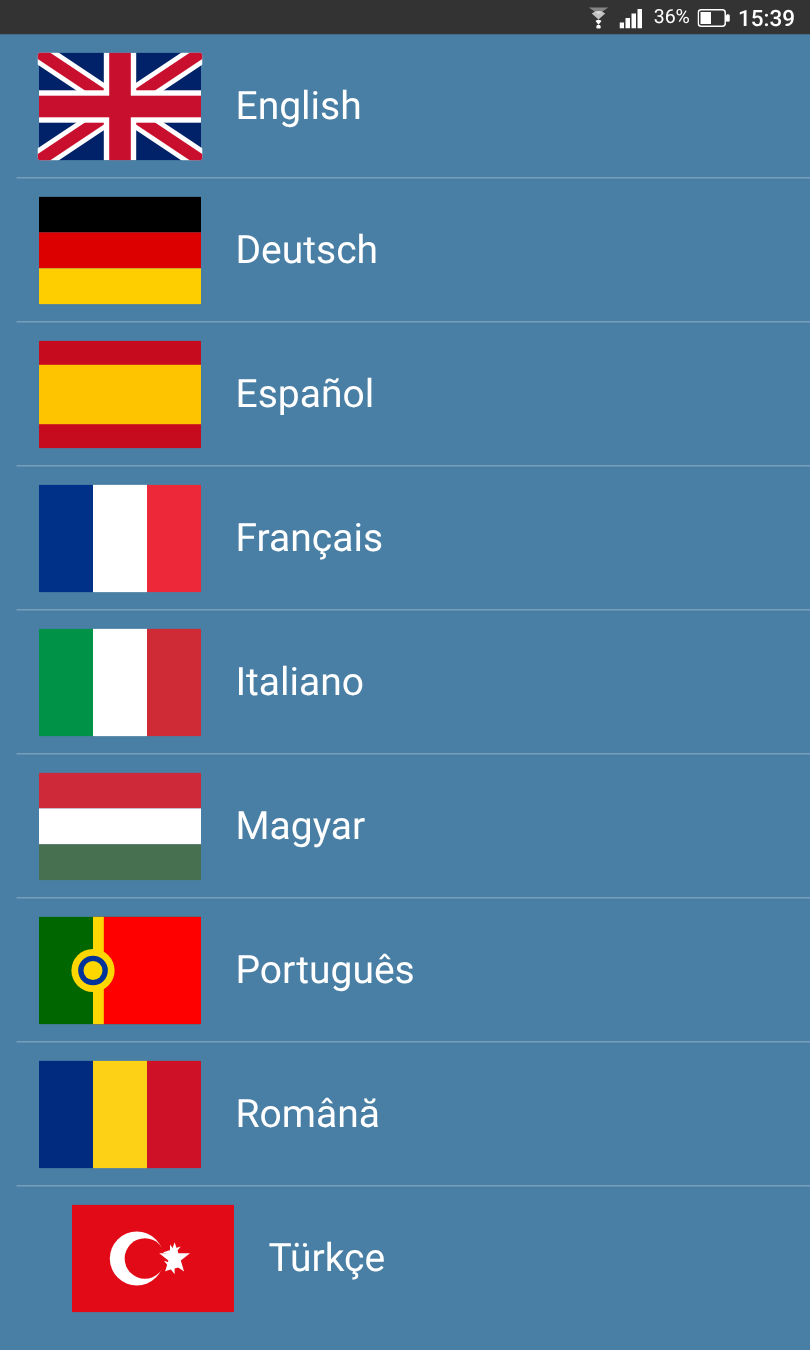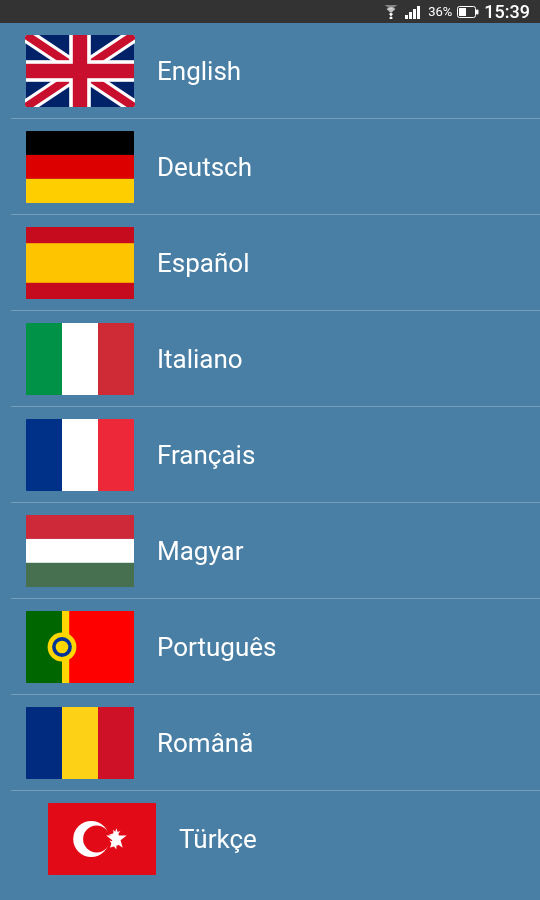--- a/index.html
+++ b/index.html
@@ -91,21 +91,21 @@
     </svg>
 
     <span class="status-text">36%</span>
 
     <svg width="22" height="12" viewBox="0 0 22 12" fill="none">
       <rect x="0.5" y="0.5" width="18" height="11" rx="2" stroke="white" stroke-width="1"></rect>
       <rect x="2" y="2" width="7" height="8" fill="white"></rect>
       <rect x="19" y="3.5" width="2.5" height="5" rx="1" fill="white"></rect>
     </svg>
 
-    <span class="status-text" style="font-size:18px;font-weight:500;">15:39</span>
+    <span class="status-text" style="font-size:15px;font-weight:500;">15:39</span>
   </div>
 </div>
 
 <div class="language-list">
 
   <div class="language-item">
     <div class="flag-container">
       <svg viewBox="0 0 60 40" xmlns="http://www.w3.org/2000/svg">
         <rect width="60" height="40" fill="#012169"></rect>
 
@@ -142,42 +142,42 @@
         <rect width="60" height="40" fill="#c60b1e"></rect>
         <rect width="60" height="22" y="9" fill="#ffc400"></rect>
       </svg>
     </div>
     <span class="language-name">Español</span>
   </div>
 
   <div class="language-item">
     <div class="flag-container">
       <svg viewBox="0 0 60 40" xmlns="http://www.w3.org/2000/svg">
+        <rect width="20" height="40" x="0" fill="#003189"></rect>
+        <rect width="20" height="40" x="20" fill="#fff"></rect>
+        <rect width="20" height="40" x="40" fill="#ED2939"></rect>
+      </svg>
+    </div>
+    <span class="language-name">Français</span>
+  </div>
+
+  <div class="language-item">
+    <div class="flag-container">
+      <svg viewBox="0 0 60 40" xmlns="http://www.w3.org/2000/svg">
         <rect width="20" height="40" x="0" fill="#009246"></rect>
         <rect width="20" height="40" x="20" fill="#fff"></rect>
         <rect width="20" height="40" x="40" fill="#CE2B37"></rect>
       </svg>
     </div>
     <span class="language-name">Italiano</span>
   </div>
 
   <div class="language-item">
     <div class="flag-container">
       <svg viewBox="0 0 60 40" xmlns="http://www.w3.org/2000/svg">
-        <rect width="20" height="40" x="0" fill="#003189"></rect>
-        <rect width="20" height="40" x="20" fill="#fff"></rect>
-        <rect width="20" height="40" x="40" fill="#ED2939"></rect>
-      </svg>
-    </div>
-    <span class="language-name">Français</span>
-  </div>
-
-  <div class="language-item">
-    <div class="flag-container">
-      <svg viewBox="0 0 60 40" xmlns="http://www.w3.org/2000/svg">
         <rect width="60" height="13.3" y="0" fill="#CE2939"></rect>
         <rect width="60" height="13.3" y="13.3" fill="#fff"></rect>
         <rect width="60" height="13.4" y="26.6" fill="#477050"></rect>
       </svg>
     </div>
     <span class="language-name">Magyar</span>
   </div>
 
   <div class="language-item">
     <div class="flag-container">

